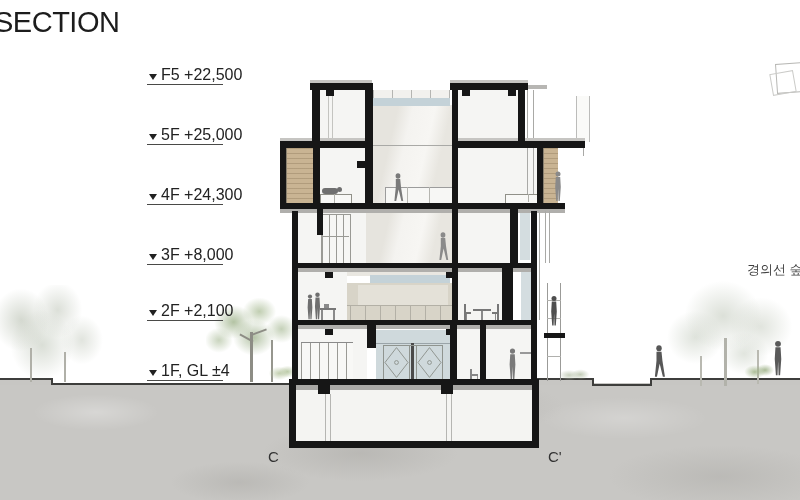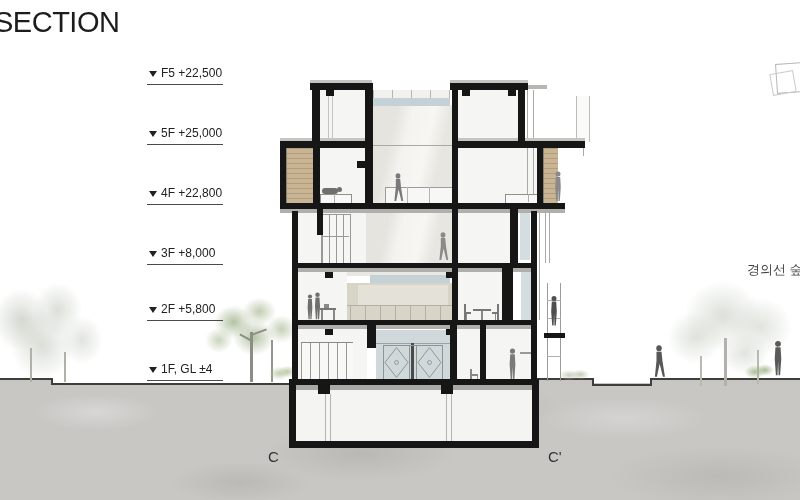--- a/index.html
+++ b/index.html
@@ -19,21 +19,21 @@
     radial-gradient(ellipse 90px 26px at 12% 25%,rgba(255,255,255,.28),transparent 70%),
     radial-gradient(ellipse 140px 40px at 45% 60%,rgba(120,118,112,.18),transparent 70%),
     radial-gradient(ellipse 120px 30px at 78% 30%,rgba(255,255,255,.22),transparent 70%),
     radial-gradient(ellipse 160px 45px at 90% 80%,rgba(120,118,112,.16),transparent 70%),
     radial-gradient(ellipse 100px 30px at 30% 85%,rgba(110,108,102,.15),transparent 70%),
     radial-gradient(ellipse 120px 35px at 60% 20%,rgba(130,128,122,.14),transparent 70%);}
   .ground2{background:#c7c6c3;}
   .backwall{background:linear-gradient(103deg,#e6e4de 25%,#f4f3f0 40%,#f7f6f3 62%,#e8e6e0 78%);}
   .title{position:absolute;left:-6px;top:6px;font-size:29px;letter-spacing:-.5px;color:#1c1c1c;font-weight:500;}
   .lvl{position:absolute;left:147px;width:76px;height:18px;border-bottom:1.5px solid #4a4a48;
-       font-size:12px;color:#222;white-space:nowrap;}
+       font-size:16px;color:#222;white-space:nowrap;}
   .tri{display:inline-block;width:0;height:0;border-left:4px solid transparent;border-right:4px solid transparent;
        border-top:6px solid #222;margin:0 4px 1px 2px;vertical-align:-1px;}
   .cmark{position:absolute;font-size:15px;color:#333;}
   .site{position:absolute;left:747px;top:261px;font-size:13px;color:#3f3f3f;white-space:nowrap;}
   .kp{position:absolute;border:1.5px solid #b8b8b5;background:transparent;}
   .stripe8{background-image:repeating-linear-gradient(90deg,#9a9a95 0 1px,transparent 1px 9px);}
   .stripe7{background-image:repeating-linear-gradient(90deg,#9a9a95 0 1px,transparent 1px 7px);}
   .stripe15{background-image:repeating-linear-gradient(90deg,#b3b0a6 0 1px,transparent 1px 15px);}
   .skylines{background-image:repeating-linear-gradient(90deg,#b5b5b2 0 1px,transparent 1px 19px);}
   .cap{border-radius:3px;background:#6f6f6f;}
@@ -276,23 +276,23 @@
   </svg>
   <svg class="a" style="left:552px;top:171px" width="12" height="32" viewBox="0 0 12 32">
     <circle cx="6" cy="3" r="2.5" fill="#8a8a8a"></circle>
       <path d="M3.8 6 L8.2 6 L8.8 16 L7.8 30 L6.5 30 L6.1 18 L5.6 30 L4.2 30 L3.2 16 Z" fill="#8a8a8a"></path>
   </svg>
 
   <div class="title">SECTION</div>
 
   <div class="lvl" style="top:66px"><span class="tri"></span><span>F5 +22,500</span></div>
   <div class="lvl" style="top:126px"><span class="tri"></span><span>5F +25,000</span></div>
-  <div class="lvl" style="top:186px"><span class="tri"></span><span>4F +22,800</span></div>
+  <div class="lvl" style="top:186px"><span class="tri"></span><span>4F +24,300</span></div>
   <div class="lvl" style="top:246px"><span class="tri"></span><span>3F +8,000</span></div>
-  <div class="lvl" style="top:302px"><span class="tri"></span><span>2F +5,800</span></div>
+  <div class="lvl" style="top:302px"><span class="tri"></span><span>2F +2,100</span></div>
   <div class="lvl" style="top:362px"><span class="tri"></span><span>1F, GL ±4</span></div>
 
   <div class="cmark" style="left:268px;top:448px">C</div>
   <div class="cmark" style="left:548px;top:448px">C'</div>
 
   <div class="site">경의선 숲길</div>
 
   <i class="a kp" style="left:776px;top:63px;width:26px;height:28px;transform:rotate(-4deg)"></i>
   <i class="a kp" style="left:771px;top:72px;width:22px;height:20px;transform:rotate(-10deg);border-color:#cbcbc8;border-width:1px"></i>
 

